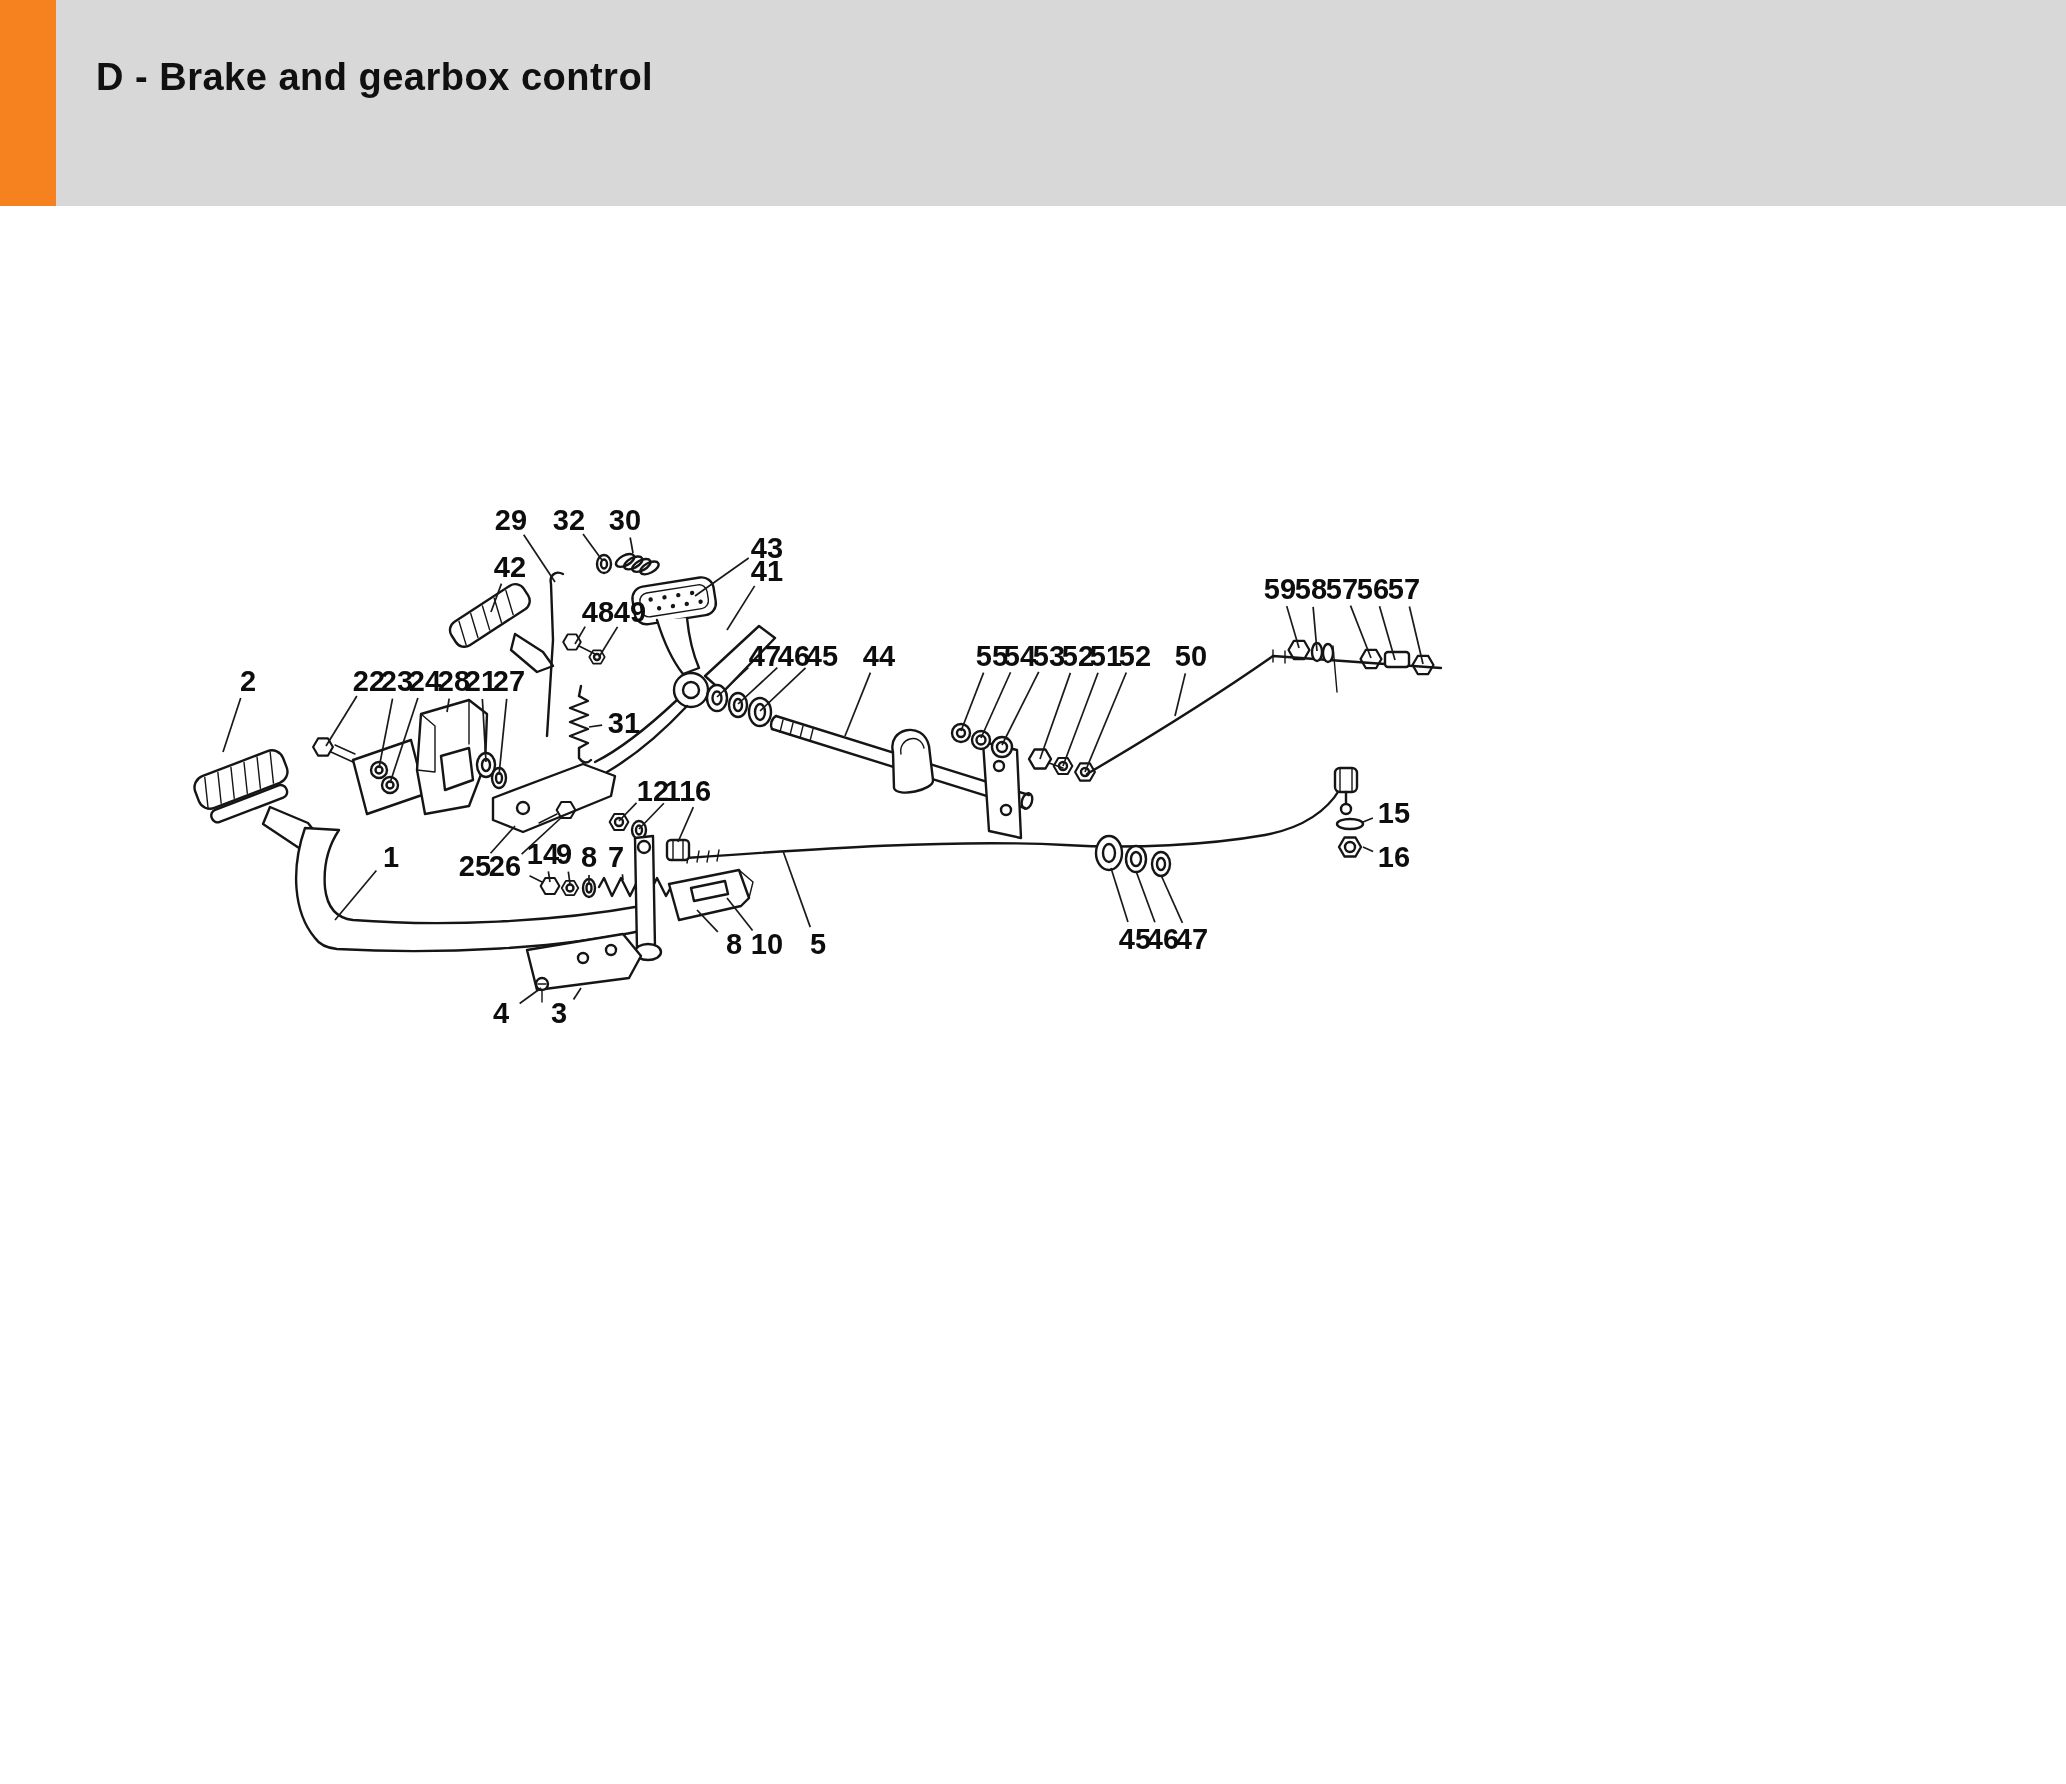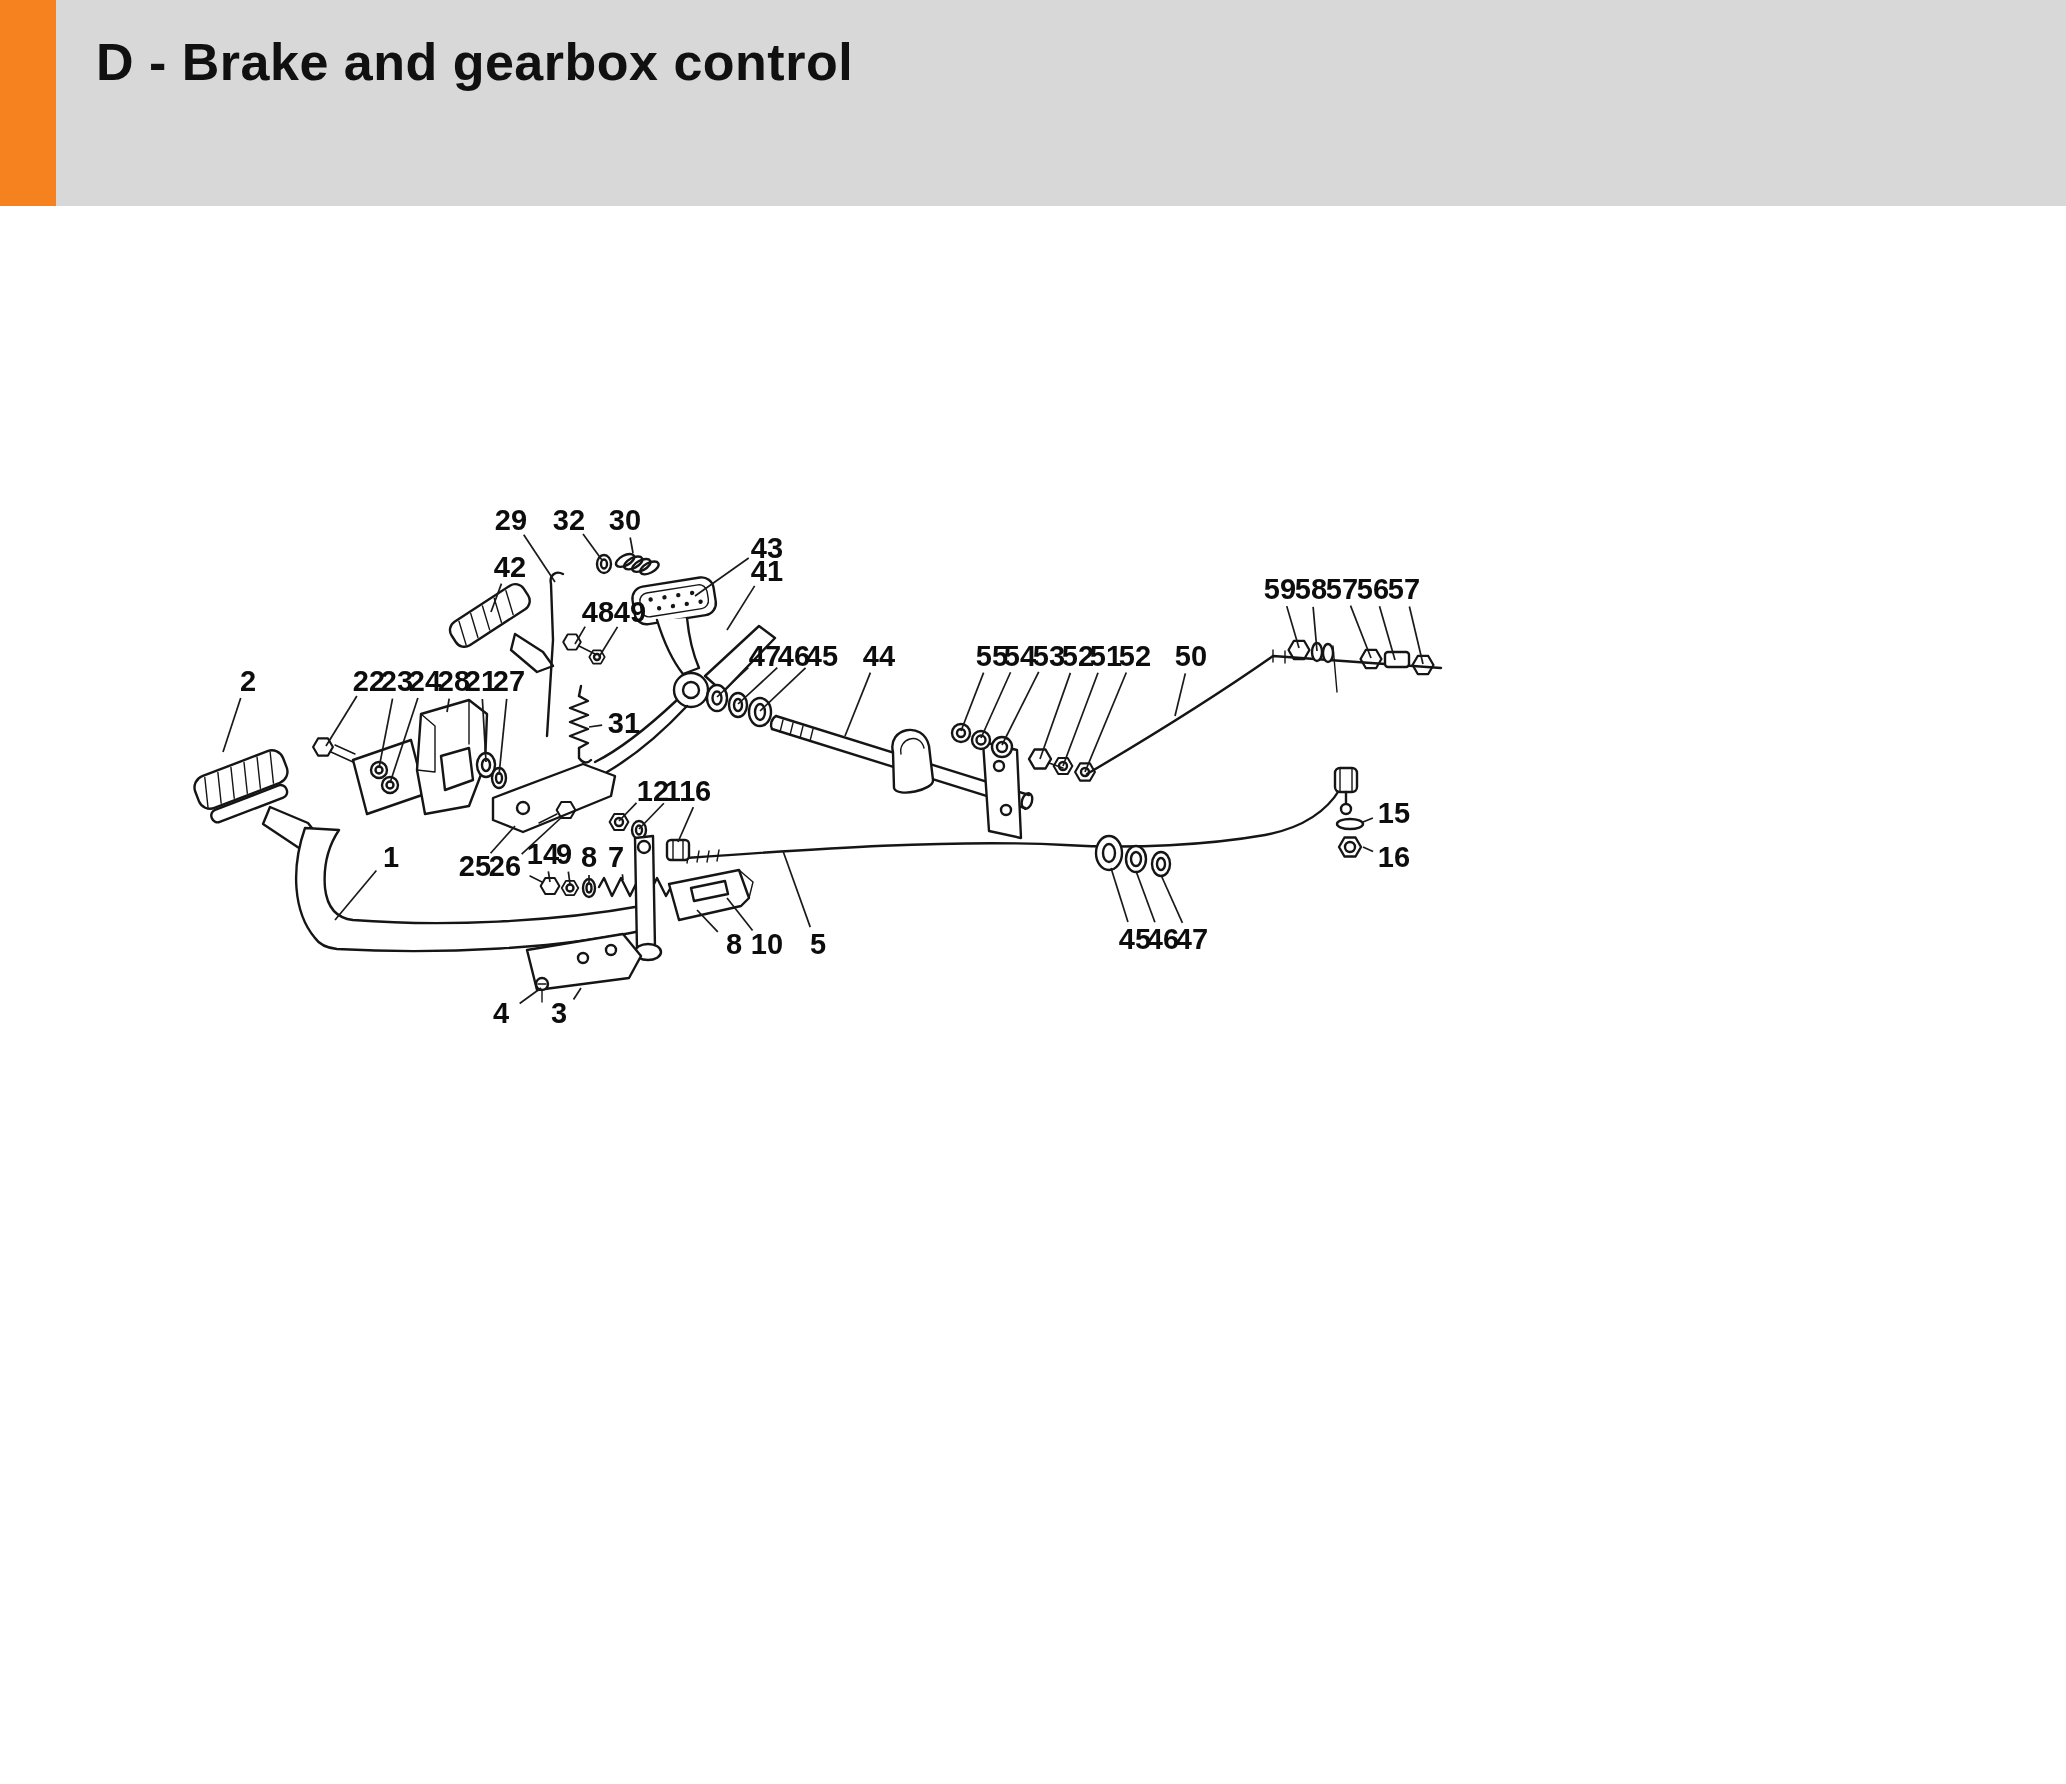--- a/index.html
+++ b/index.html
@@ -16,22 +16,22 @@
   }
   .page-header{
     position:absolute;top:0;left:0;width:2066px;height:206px;
     background:var(--header-bg);
   }
   .accent-bar{
     position:absolute;top:0;left:0;width:56px;height:206px;
     background:var(--accent);
   }
   .page-title{
-    position:absolute;left:96px;top:32px;margin:0;
-    font-size:52px;font-weight:bold;color:#101010;
+    position:absolute;left:96px;top:56px;margin:0;
+    font-size:38px;font-weight:bold;color:#101010;
     letter-spacing:0.5px;
     font-family:"Liberation Sans",sans-serif;
   }
   .diagram-wrap{
     position:absolute;top:0;left:0;width:2066px;height:1784px;margin-left:23px;
   }
   svg{display:block;}
   .art{
     stroke:var(--ink);
     stroke-width:2.4;

